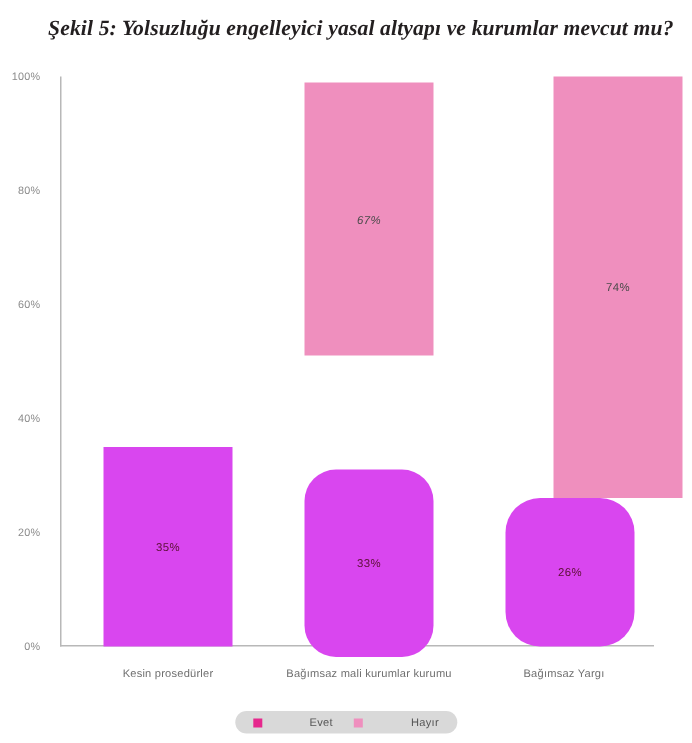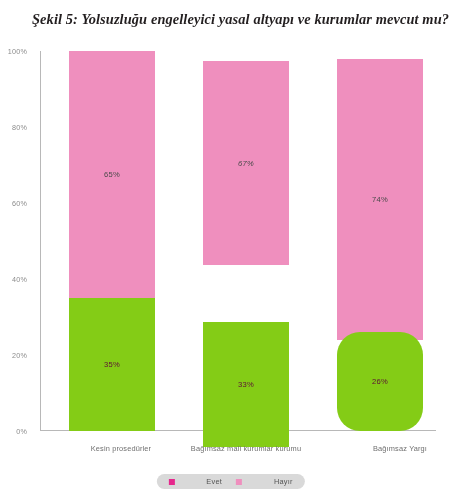--- a/index.html
+++ b/index.html
@@ -78,21 +78,21 @@
   }
   .seg {
     position: absolute;
     left: 0;
     width: 100%;
     display: flex;
     align-items: center;
     justify-content: center;
   }
   .seg-hayir { background: #ef8fbe; }
-  .seg-evet  { background: #84cc16; }
+  .seg-evet  { background: #d946ef; }
   .seg-label {
     font-size: 7.6px;
     color: #3b3b3b;
     letter-spacing: 0.3px;
   }
   .seg-hayir .seg-label { color: #4a4a4a; }
   .seg-evet  .seg-label { color: #5c1036; }
 
   
   .xlabel {
@@ -148,51 +148,48 @@
 <div class="ytick" style="top:51px;">100%</div>
 <div class="ytick" style="top:127px;">80%</div>
 <div class="ytick" style="top:203px;">60%</div>
 <div class="ytick" style="top:279px;">40%</div>
 <div class="ytick" style="top:355px;">20%</div>
 <div class="ytick" style="top:431px;">0%</div>
 
 <div id="plot-area">
 
   <div class="bar-group" style="left:29px; height:380px;">
-    <div class="seg seg-hayir" style="top:0px; height:247px;">
-      <span class="seg-label">65%</span>
-    </div>
     <div class="seg seg-evet" style="top:247px; height:133px;">
       <span class="seg-label">35%</span>
     </div>
   </div>
 
   <div class="bar-group" style="left:163px; height:380px;">
-    <div class="seg seg-hayir" style="top:10px; height:204px;font-style:italic;">
+    <div class="seg seg-hayir" style="top:4px; height:182px;font-style:italic;">
       <span class="seg-label">67%</span>
     </div>
-    <div class="seg seg-evet" style="top:271px; height:125px;">
+    <div class="seg seg-evet" style="top:262px; height:125px;border-radius:21px;">
       <span class="seg-label">33%</span>
     </div>
   </div>
 
   <div class="bar-group" style="left:297px; height:380px;">
-    <div class="seg seg-hayir" style="top:8px; height:281px;">
+    <div class="seg seg-hayir" style="top:0px; height:281px;margin-left:32px;">
       <span class="seg-label">74%</span>
     </div>
     <div class="seg seg-evet" style="top:281px; height:99px;border-radius:23px;">
       <span class="seg-label">26%</span>
     </div>
   </div>
 
 </div>
 
-<div class="xlabel" style="left:112px;margin-left:9px;">Kesin prosedürler</div>
+<div class="xlabel" style="left:112px;">Kesin prosedürler</div>
 <div class="xlabel" style="left:246px;">Bağımsaz mali kurumlar kurumu</div>
-<div class="xlabel" style="left:400px;">Bağımsaz Yargı</div>
+<div class="xlabel" style="left:376px;">Bağımsaz Yargı</div>
 
 <div id="legend">
   <div class="legend-item">
     <span class="legend-swatch" style="background:#e6288d;"></span>
     <span class="legend-text">Evet</span>
   </div>
   <div class="legend-item">
     <span class="legend-swatch" style="background:#ef8fbe;"></span>
     <span class="legend-text">Hayır</span>
   </div>

